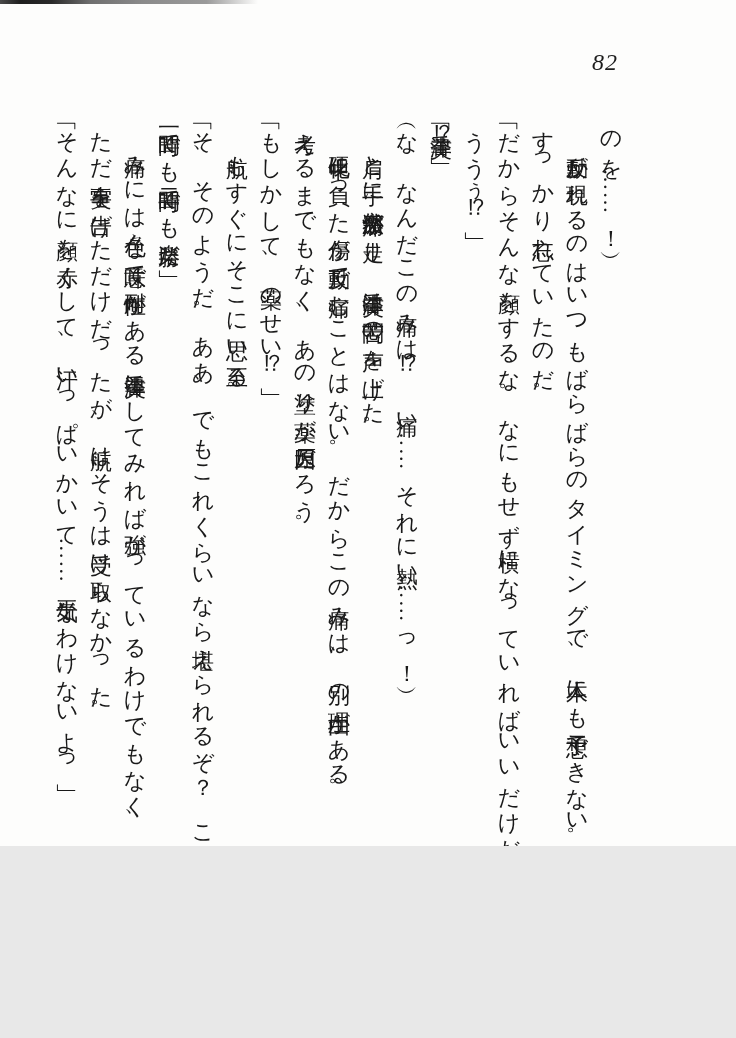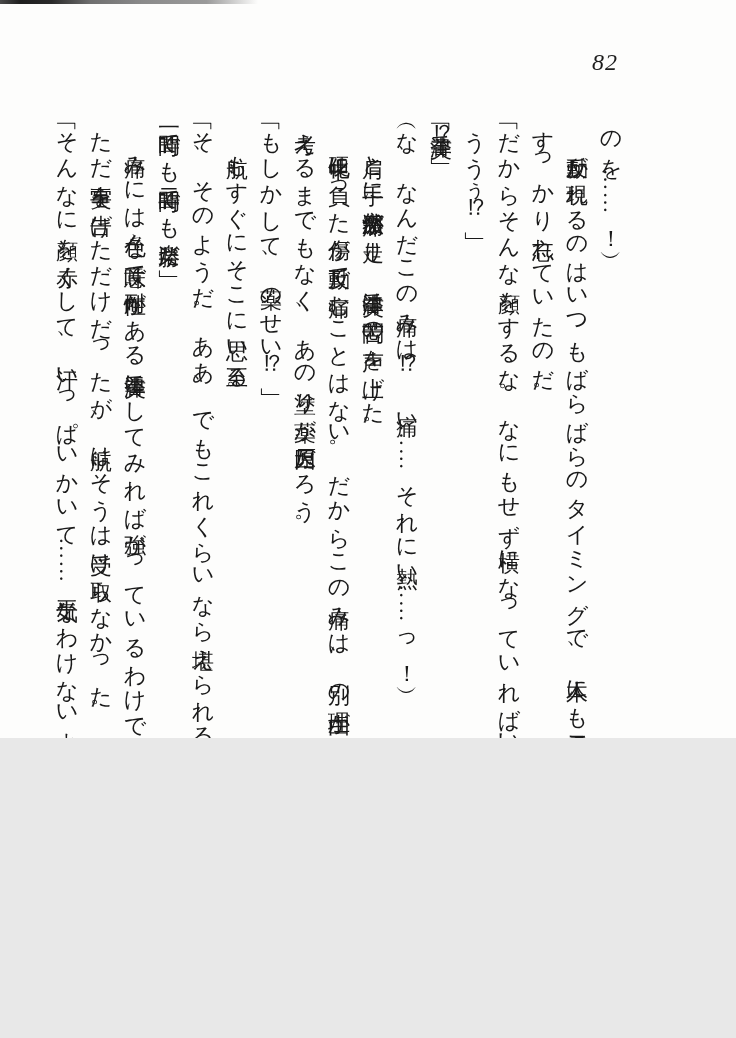--- a/index.html
+++ b/index.html
@@ -3,21 +3,21 @@
 <meta charset="utf-8">
 <style>
   html, body {
     margin: 0;
     padding: 0;
     background: #e8e8e8;
   }
   .page {
     position: relative;
     width: 736px;
-    height: 738px;
+    height: 846px;
     background: #fdfdfc;
     overflow: hidden;
     font-family: "Liberation Serif", serif;
   }
   .scan-artifact {
     position: absolute;
     top: 0;
     left: 0;
     width: 258px;
     height: 4px;

